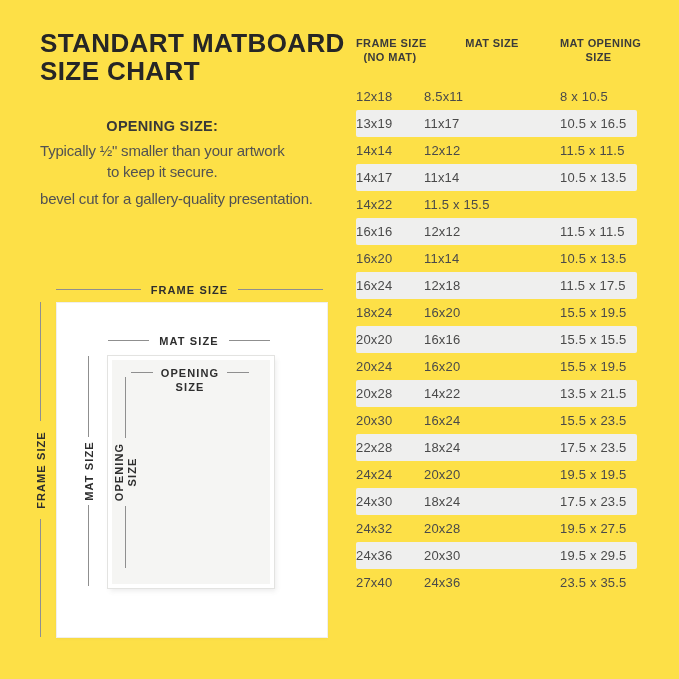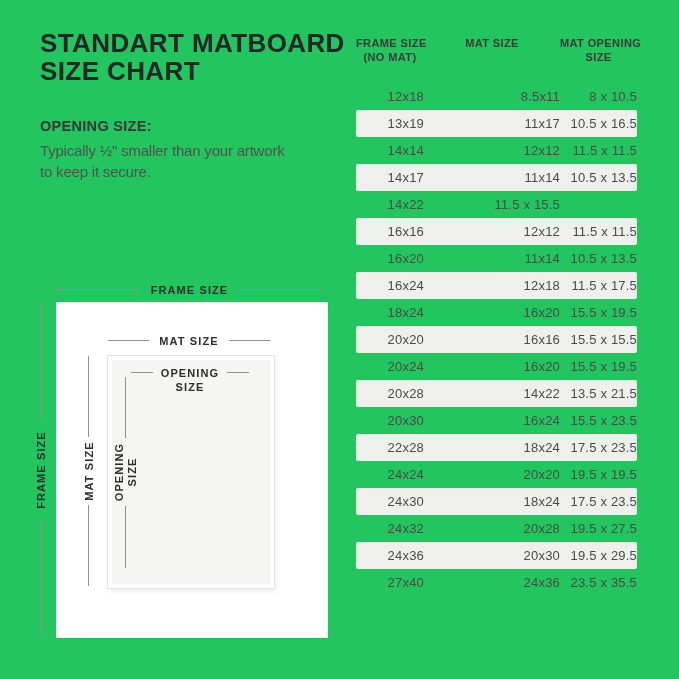--- a/index.html
+++ b/index.html
@@ -1,37 +1,37 @@
 <!DOCTYPE html>
 <html><head>
 <meta charset="utf-8">
 <style>
   html, body { margin: 0; padding: 0; background: #ffffff; }
   .canvas {
     position: relative;
     width: 679px;
     height: 679px;
-    background: #22c55e;
+    background: #fde047;
     overflow: hidden;
     font-family: "Liberation Sans", sans-serif;
     color: #2a2a2a;
   }
 
   
   .title {
     position: absolute;
     left: 40px;
     top: 29px;
     font-size: 26px;
     line-height: 28px;
     font-weight: 700;
     letter-spacing: 0.4px;
     color: #262626;
   }
-  .section { position: absolute; left: 40px; }
+  .section { position: absolute; left: 40px; text-align: center; }
   .section-1 { top: 118px; }
   .section-2 { top: 188px; }
   .section-heading {
     font-size: 14.5px;
     font-weight: 700;
     letter-spacing: 0.3px;
     color: #383838;
     margin-bottom: 6px;
   }
   .section-line {
@@ -127,21 +127,21 @@
     left: 356px; top: 83px; width: 281px;
   }
   .t-row {
     height: 27px;
     display: grid;
     grid-template-columns: 68px 136px 77px;
     align-items: center;
   }
   .t-row:nth-child(even) { background: #efefee; border-radius: 2px; }
   .t-cell {
-    text-align: right;
+    text-align: left;
     font-size: 13px;
     letter-spacing: 0.2px;
     color: #4a4a4a;
     white-space: nowrap;
   }
 </style>
 </head>
 <body>
 
 <div class="canvas">
@@ -151,20 +151,21 @@
     <div>SIZE CHART</div>
   </div>
 
   <div class="section section-1">
     <div class="section-heading">OPENING SIZE:</div>
     <div class="section-line">Typically ½" smaller than your artwork</div>
     <div class="section-line">to keep it secure.</div>
   </div>
 
   <div class="section section-2">
+    <div class="section-line">bevel cut for a gallery-quality presentation.</div>
   </div>
 
   <div class="mat-rect"></div>
   <div class="opening-rect"></div>
 
   <div class="hlabel frame-hlabel">
     <span class="hline"></span>
     <span class="ltext">FRAME SIZE</span>
     <span class="hline"></span>
   </div>

